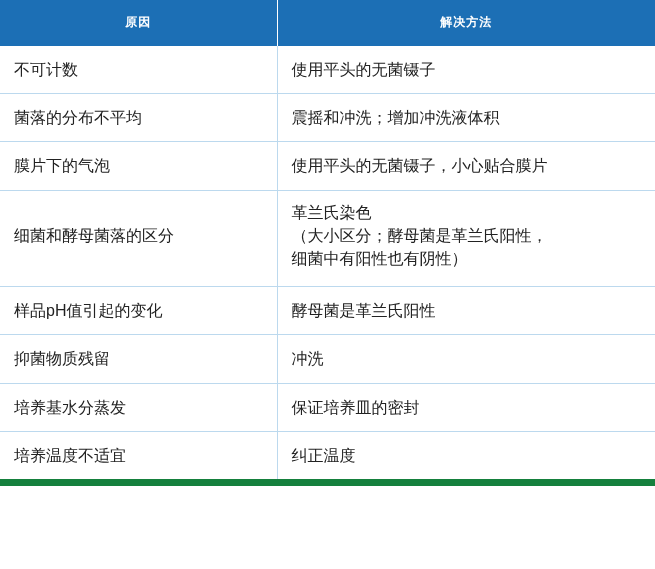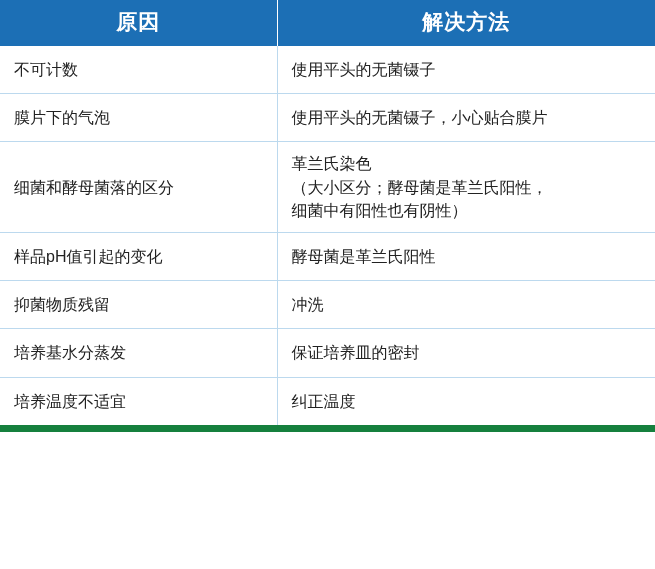--- a/index.html
+++ b/index.html
@@ -23,21 +23,21 @@
     width: 655px;
     border-collapse: collapse;
     table-layout: fixed;
   }
   table.issue-table col.col-cause { width: 277px; }
   table.issue-table col.col-solution { width: 378px; }
 
   thead th {
     background: #1c6fb5;
     color: #ffffff;
-    font-size: 21px;
+    font-size: 12px;
     font-weight: bold;
     text-align: center;
     height: 36px;
     padding: 4px 0 6px 0;
     letter-spacing: 1px;
     border: none;
   }
   thead th.th-cause {
     border-right: 1px solid #ffffff;
   }
@@ -53,21 +53,21 @@
     border-right: 1px solid #bcd9ee;
   }
   tbody tr:last-child td {
     border-bottom: 7px solid #15803d;
   }
   tbody td.multiline {
     white-space: pre-line;
   }
   tbody tr.tall td {
     padding-top: 10px;
-    padding-bottom: 10px;
+    padding-bottom: 16px;
   }
 </style>
 </head>
 <body>
 
 <div class="table-wrap">
   <table class="issue-table">
     <colgroup>
       <col class="col-cause">
       <col class="col-solution">
@@ -75,20 +75,24 @@
     <thead>
       <tr>
         <th class="th-cause">原因</th>
         <th class="th-solution">解决方法</th>
       </tr>
     </thead>
     <tbody>
       <tr>
         <td class="cell-cause">不可计数</td>
         <td class="cell-solution">使用平头的无菌镊子</td>
+      </tr>
+      <tr>
+        <td class="cell-cause">菌落的分布不平均</td>
+        <td class="cell-solution">震摇和冲洗；增加冲洗液体积</td>
       </tr>
       <tr>
         <td class="cell-cause">膜片下的气泡</td>
         <td class="cell-solution">使用平头的无菌镊子，小心贴合膜片</td>
       </tr>
       <tr class="tall">
         <td class="cell-cause">细菌和酵母菌落的区分</td>
         <td class="cell-solution multiline">革兰氏染色
 （大小区分；酵母菌是革兰氏阳性，
 细菌中有阳性也有阴性）</td>

